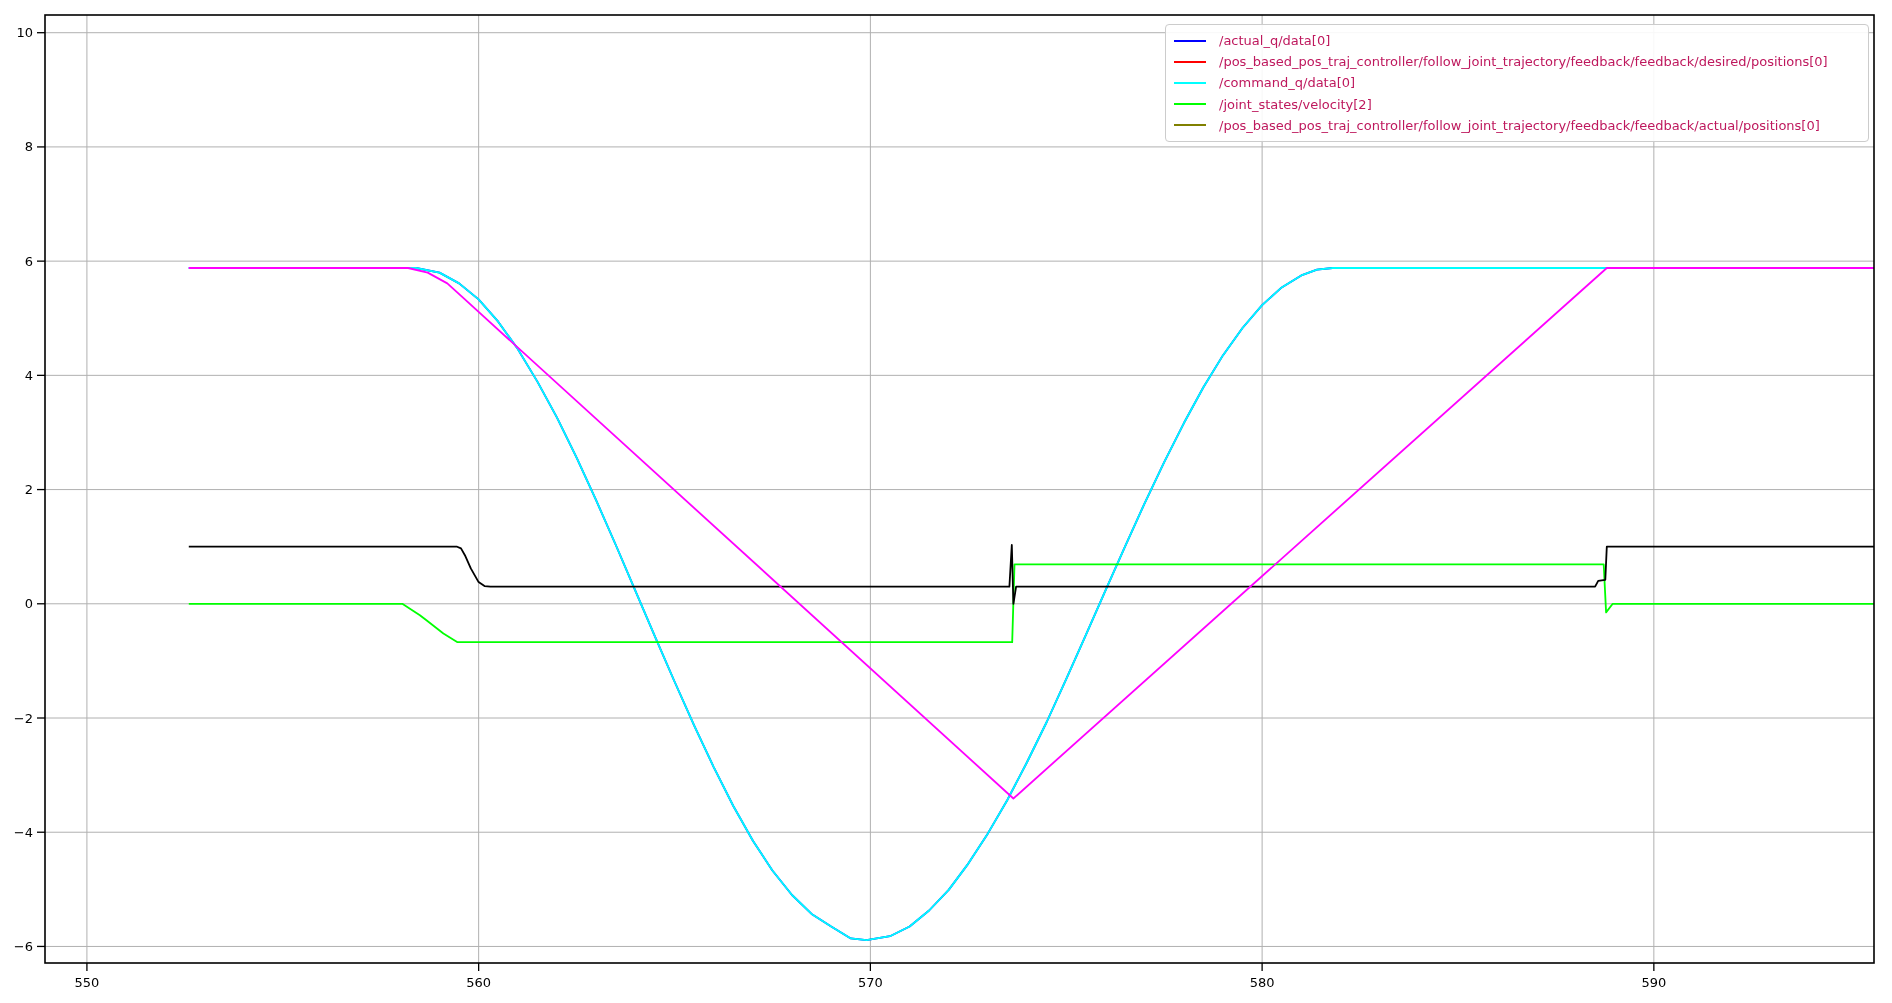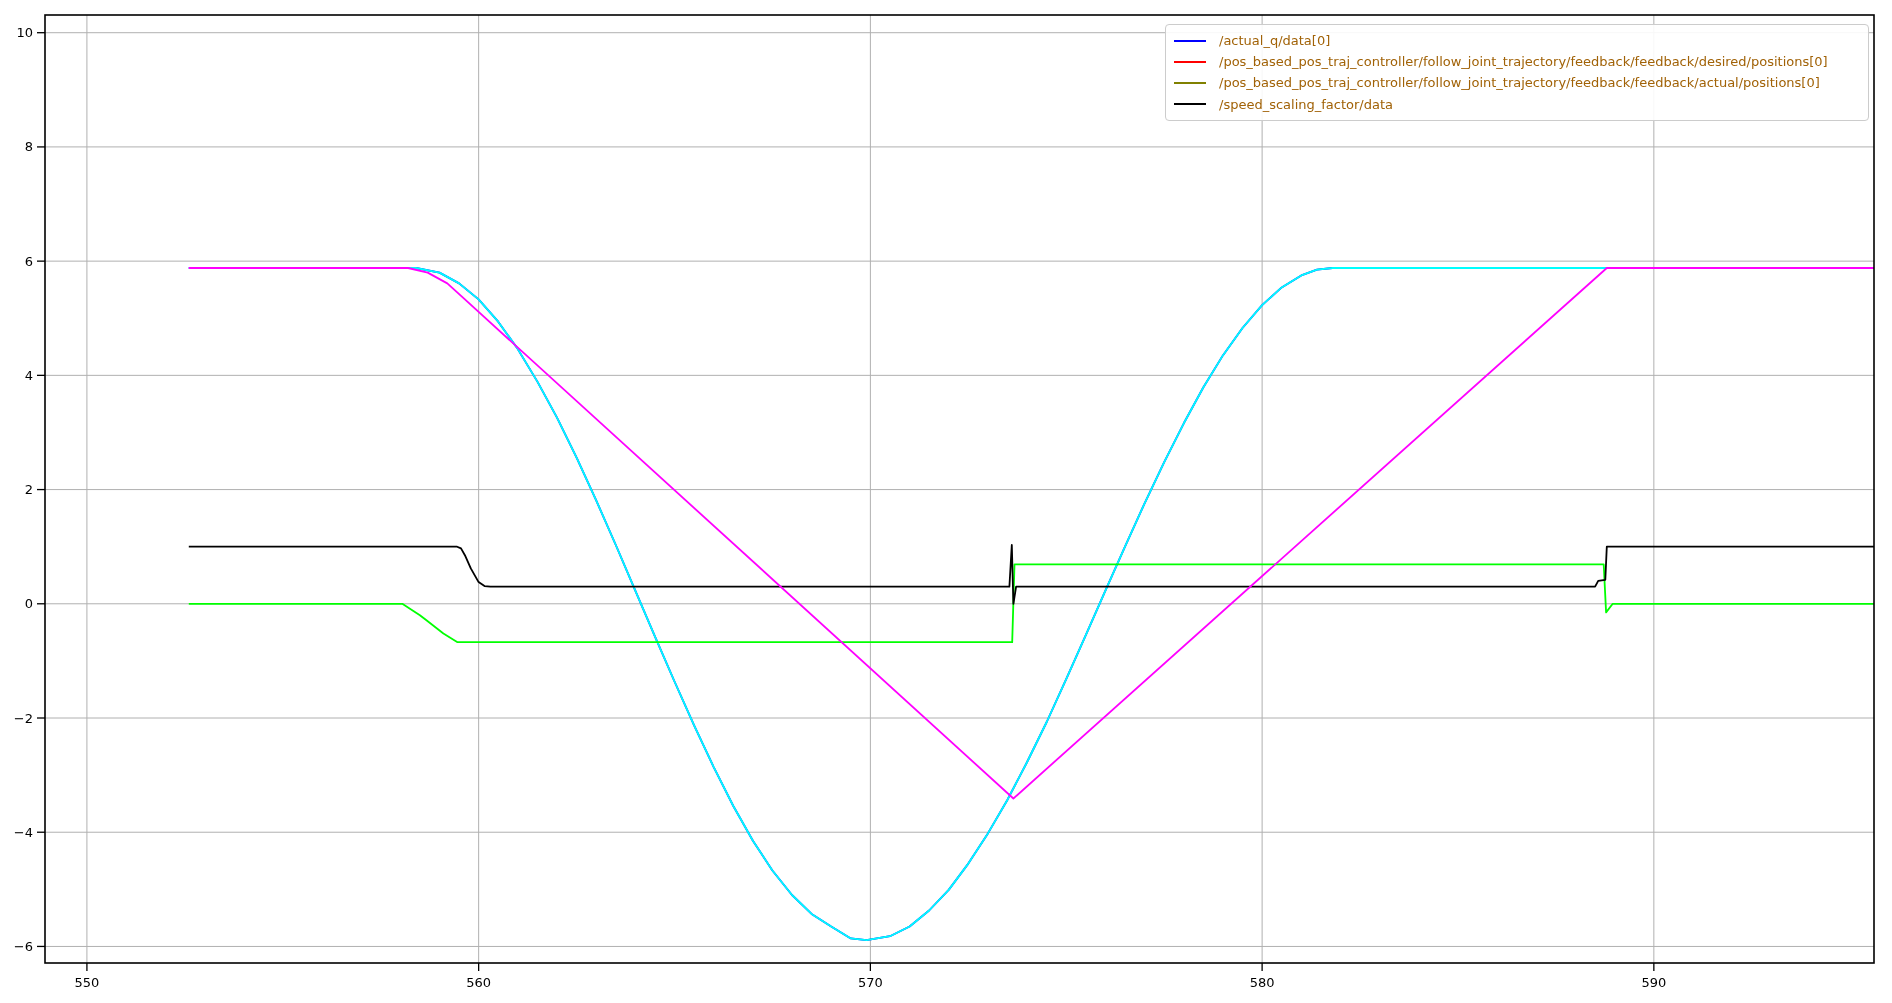--- a/index.html
+++ b/index.html
@@ -31,21 +31,21 @@
   }
   .legend-swatch{
     flex:0 0 32px;
     height:0;
     border-top-width:2px;
     border-top-style:solid;
     margin-right:13px;
   }
   .legend-label{
     font-size:13px;
-    color:#a16207;
+    color:#be185d;
     line-height:21px;
   }
   text{font-family:"DejaVu Sans","Liberation Sans",sans-serif;}
 </style>
 </head>
 <body>
 
 <div id="figure">
   <svg id="plot" width="1892" height="1003" viewBox="0 0 1892 1003">
       <defs>
@@ -112,21 +112,25 @@
   <div id="legend" style="border-color: rgb(204, 204, 204);">
       <div class="legend-row">
         <div class="legend-swatch" style="border-top-color: rgb(0, 0, 255);"></div>
         <span class="legend-label">/actual_q/data[0]</span>
       </div>
       <div class="legend-row">
         <div class="legend-swatch" style="border-top-color: rgb(255, 0, 0);"></div>
         <span class="legend-label">/pos_based_pos_traj_controller/follow_joint_trajectory/feedback/feedback/desired/positions[0]</span>
       </div>
       <div class="legend-row">
+        <div class="legend-swatch" style="border-top-color: rgb(0, 255, 255);"></div>
+        <span class="legend-label">/command_q/data[0]</span>
+      </div>
+      <div class="legend-row">
+        <div class="legend-swatch" style="border-top-color: rgb(0, 255, 0);"></div>
+        <span class="legend-label">/joint_states/velocity[2]</span>
+      </div>
+      <div class="legend-row">
         <div class="legend-swatch" style="border-top-color: rgb(128, 128, 0);"></div>
         <span class="legend-label">/pos_based_pos_traj_controller/follow_joint_trajectory/feedback/feedback/actual/positions[0]</span>
-      </div>
-      <div class="legend-row">
-        <div class="legend-swatch" style="border-top-color: rgb(0, 0, 0);"></div>
-        <span class="legend-label">/speed_scaling_factor/data</span>
       </div>
     </div>
 </div>
 
 </body></html>

